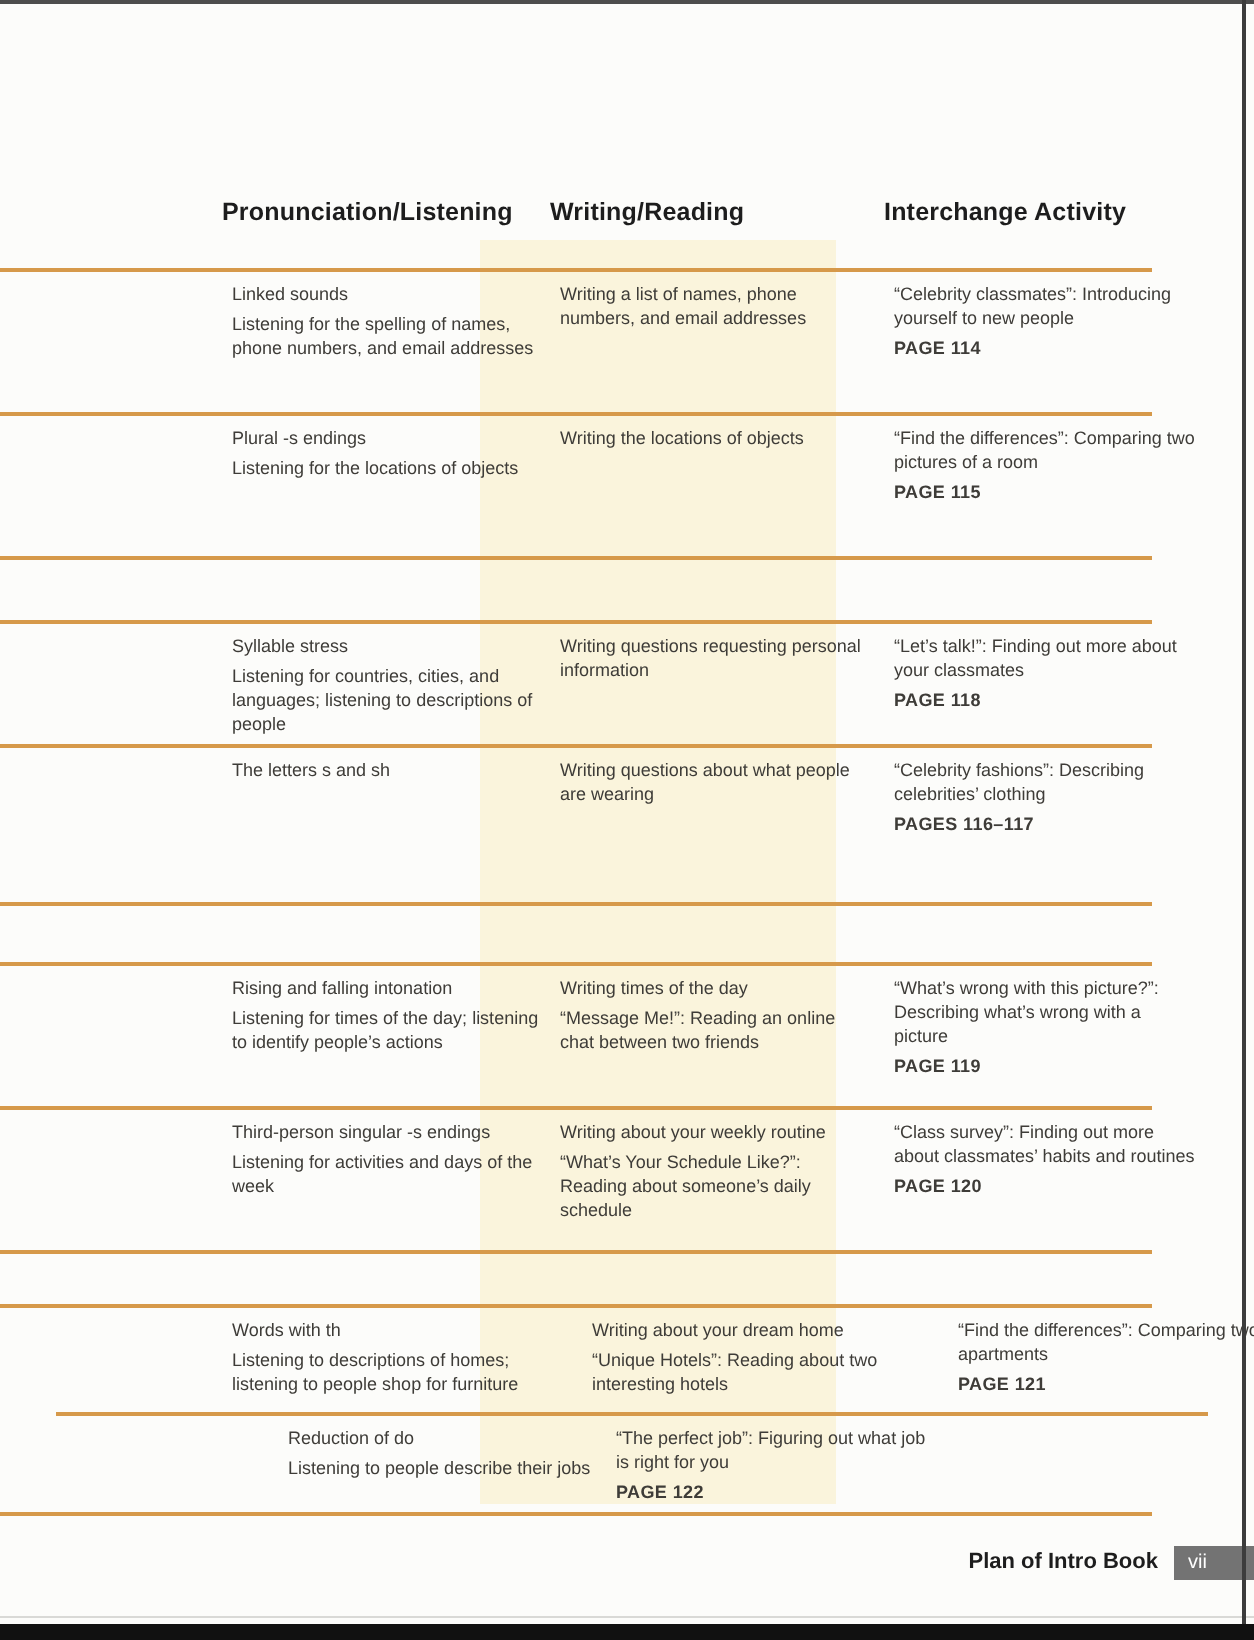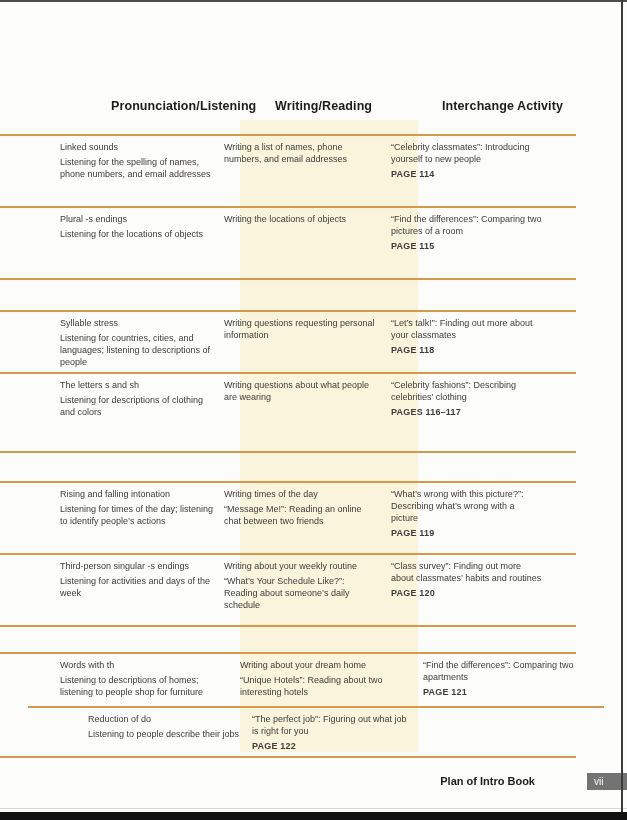--- a/index.html
+++ b/index.html
@@ -26,21 +26,21 @@
   }
   .header-row .hdr{
     font-size:12.5px;font-weight:bold;color:#1d1d1d;letter-spacing:0.1px;padding-left:23px;
   }
 
   .table{position:absolute;left:0;top:134px;width:576px;}
   .row{
     box-sizing:border-box;width:576px;
     border-top:2px solid #d6994a;
     display:grid;grid-template-columns:164px 167px 156px;
-    padding-left:60px;
+    padding-left:116px;
   }
   .r72{min-height:72px;} .r59{min-height:59px;} .r79{min-height:79px;}
   .r54{min-height:54px;gap:16px;} .r49{min-height:49px;margin-left:28px;}
   .spacer{box-sizing:border-box;width:576px;border-top:2px solid #d6994a;}
   .sp32{height:32px;} .sp30{height:30px;} .sp27{height:27px;}
   .end-line{box-sizing:border-box;width:576px;border-top:2px solid #d6994a;height:0;}
 
   .cell{min-width:0;}
   .cell p{
     margin:0 10px 3px 0;
@@ -48,21 +48,21 @@
   }
   .cell p:first-child{margin-top:6px;}
   .cell p:empty{display:none;}
   .c1 p{margin-right:6px;}
   .c2 p{margin-right:14px;}
   .c3 p{margin-right:4px;}
   .page-label{color:#e07e33;font-weight:bold;letter-spacing:0.2px;}
 
   .footer{
     position:absolute;top:772px;left:0;width:627px;height:18px;
-    display:flex;align-items:center;justify-content:flex-end;gap:44px;
+    display:flex;align-items:center;justify-content:flex-end;
   }
   .footer-label{
     font-size:11px;font-weight:bold;color:#1d1d1d;margin-right:8px;white-space:nowrap;
   }
   .footer-badge{
     box-sizing:border-box;width:40px;height:17px;background:#737373;
     color:#ffffff;font-size:10px;font-weight:normal;
     display:flex;align-items:center;padding-left:7px;
   }
 </style>
@@ -125,21 +125,20 @@
       </div>
       <div class="cell c3">
         <p>“Let’s talk!”: Finding out more about your classmates</p>
         <p class="page-label">PAGE 118</p>
       </div>
     </div>
 
     <div class="row r79">
       <div class="cell c1">
         <p>The letters s and sh</p>
-        <p>Listening for descriptions of clothing and colors</p>
       </div>
       <div class="cell c2">
         <p>Writing questions about what people are wearing</p>
 
       </div>
       <div class="cell c3">
         <p>“Celebrity fashions”: Describing celebrities’ clothing</p>
         <p class="page-label">PAGES 116–117</p>
       </div>
     </div>

